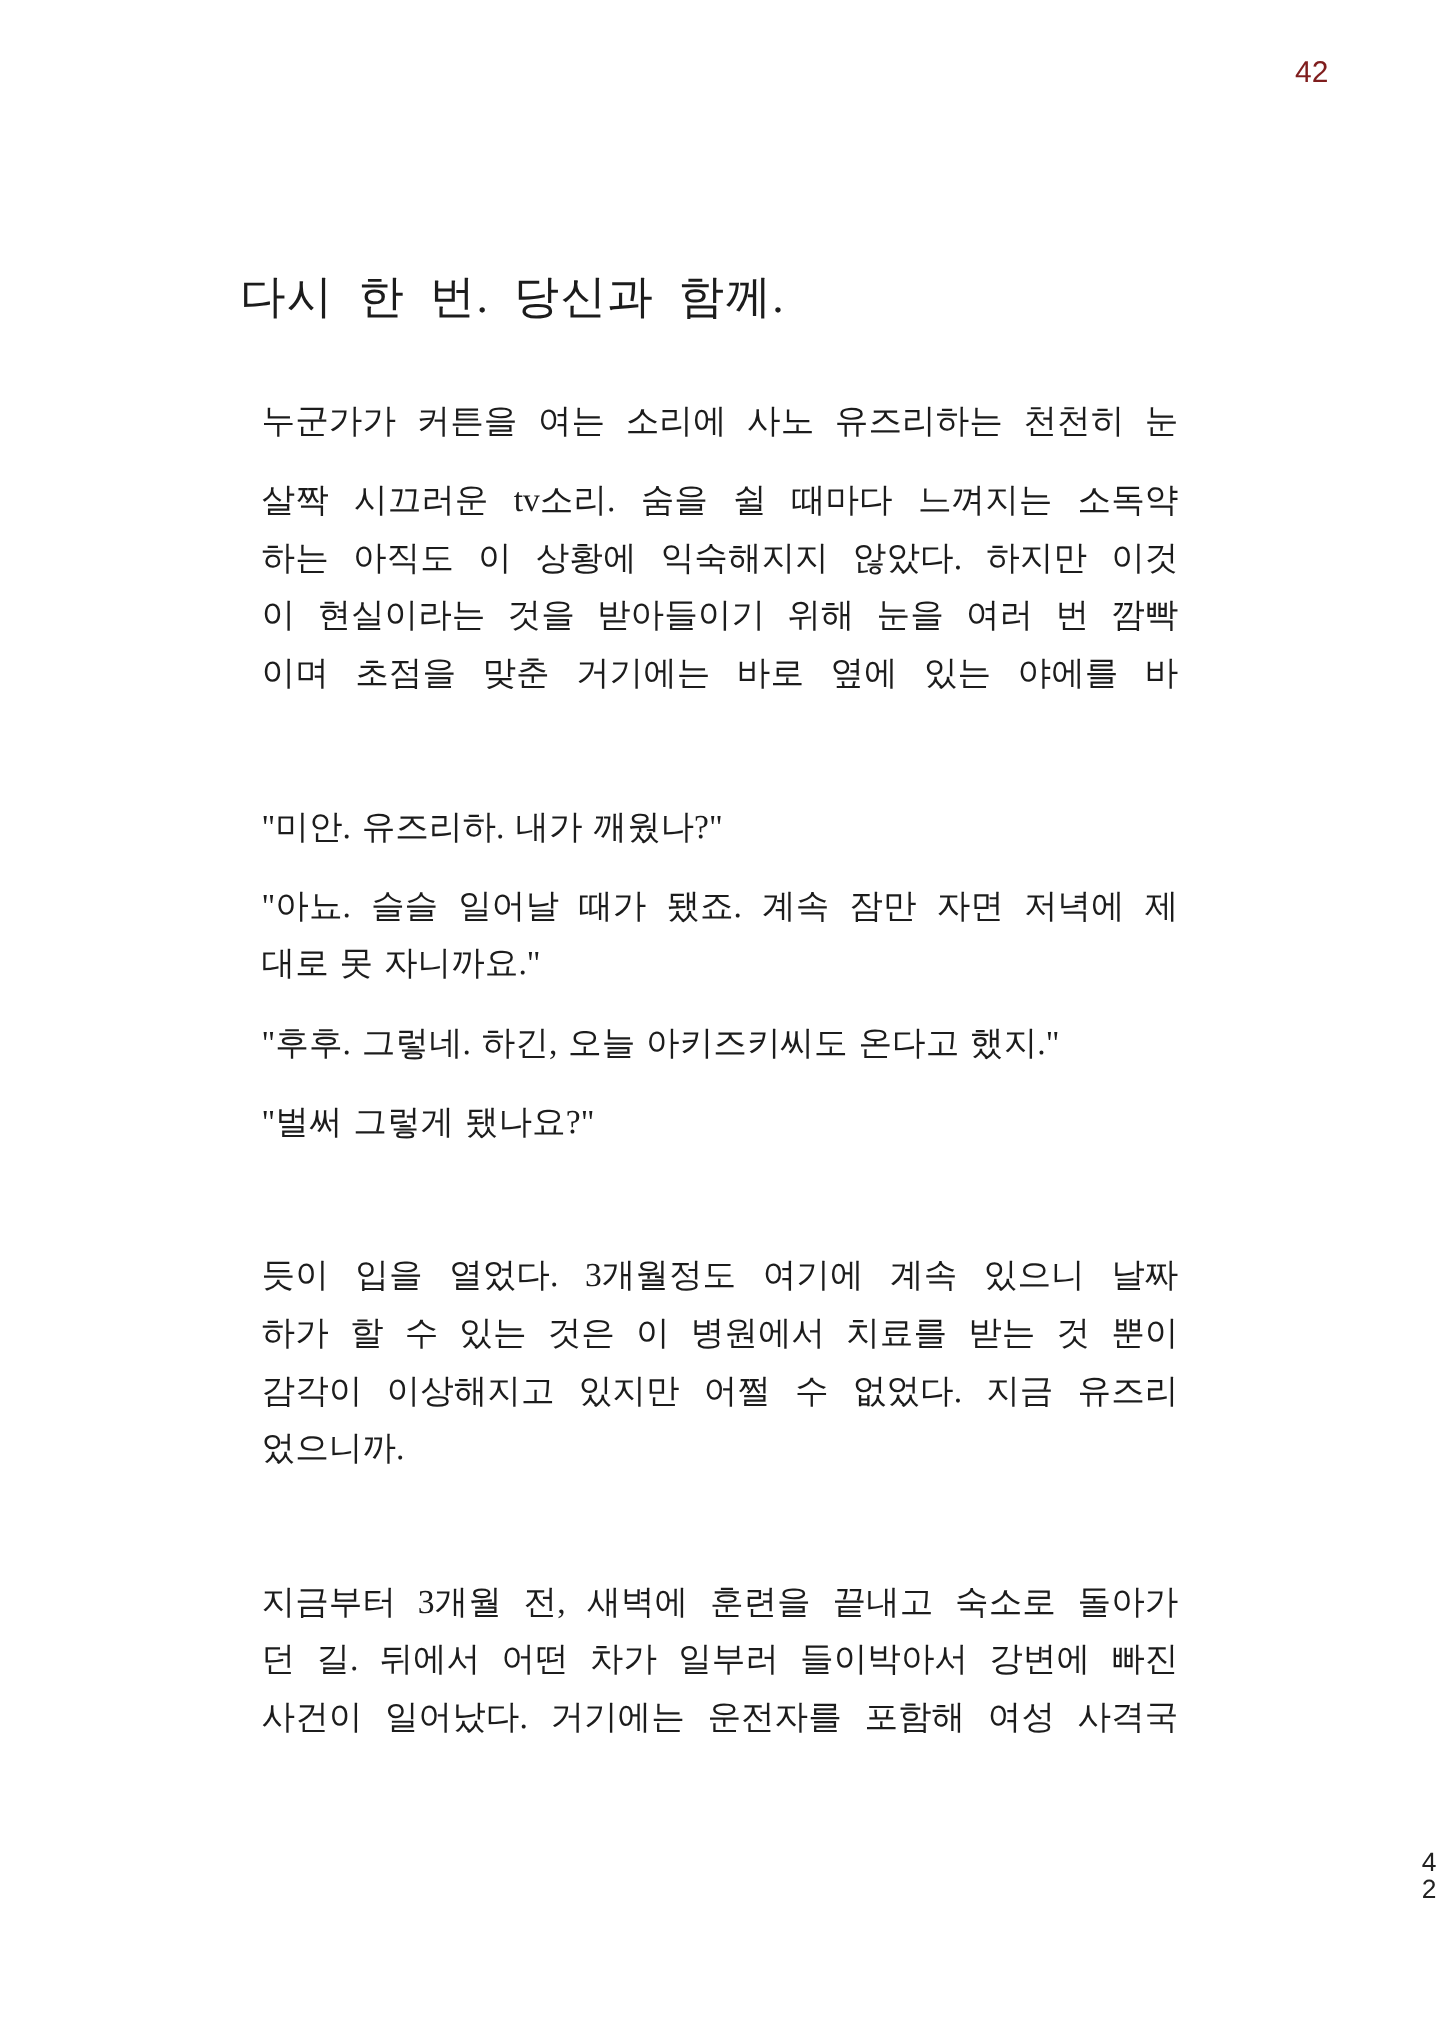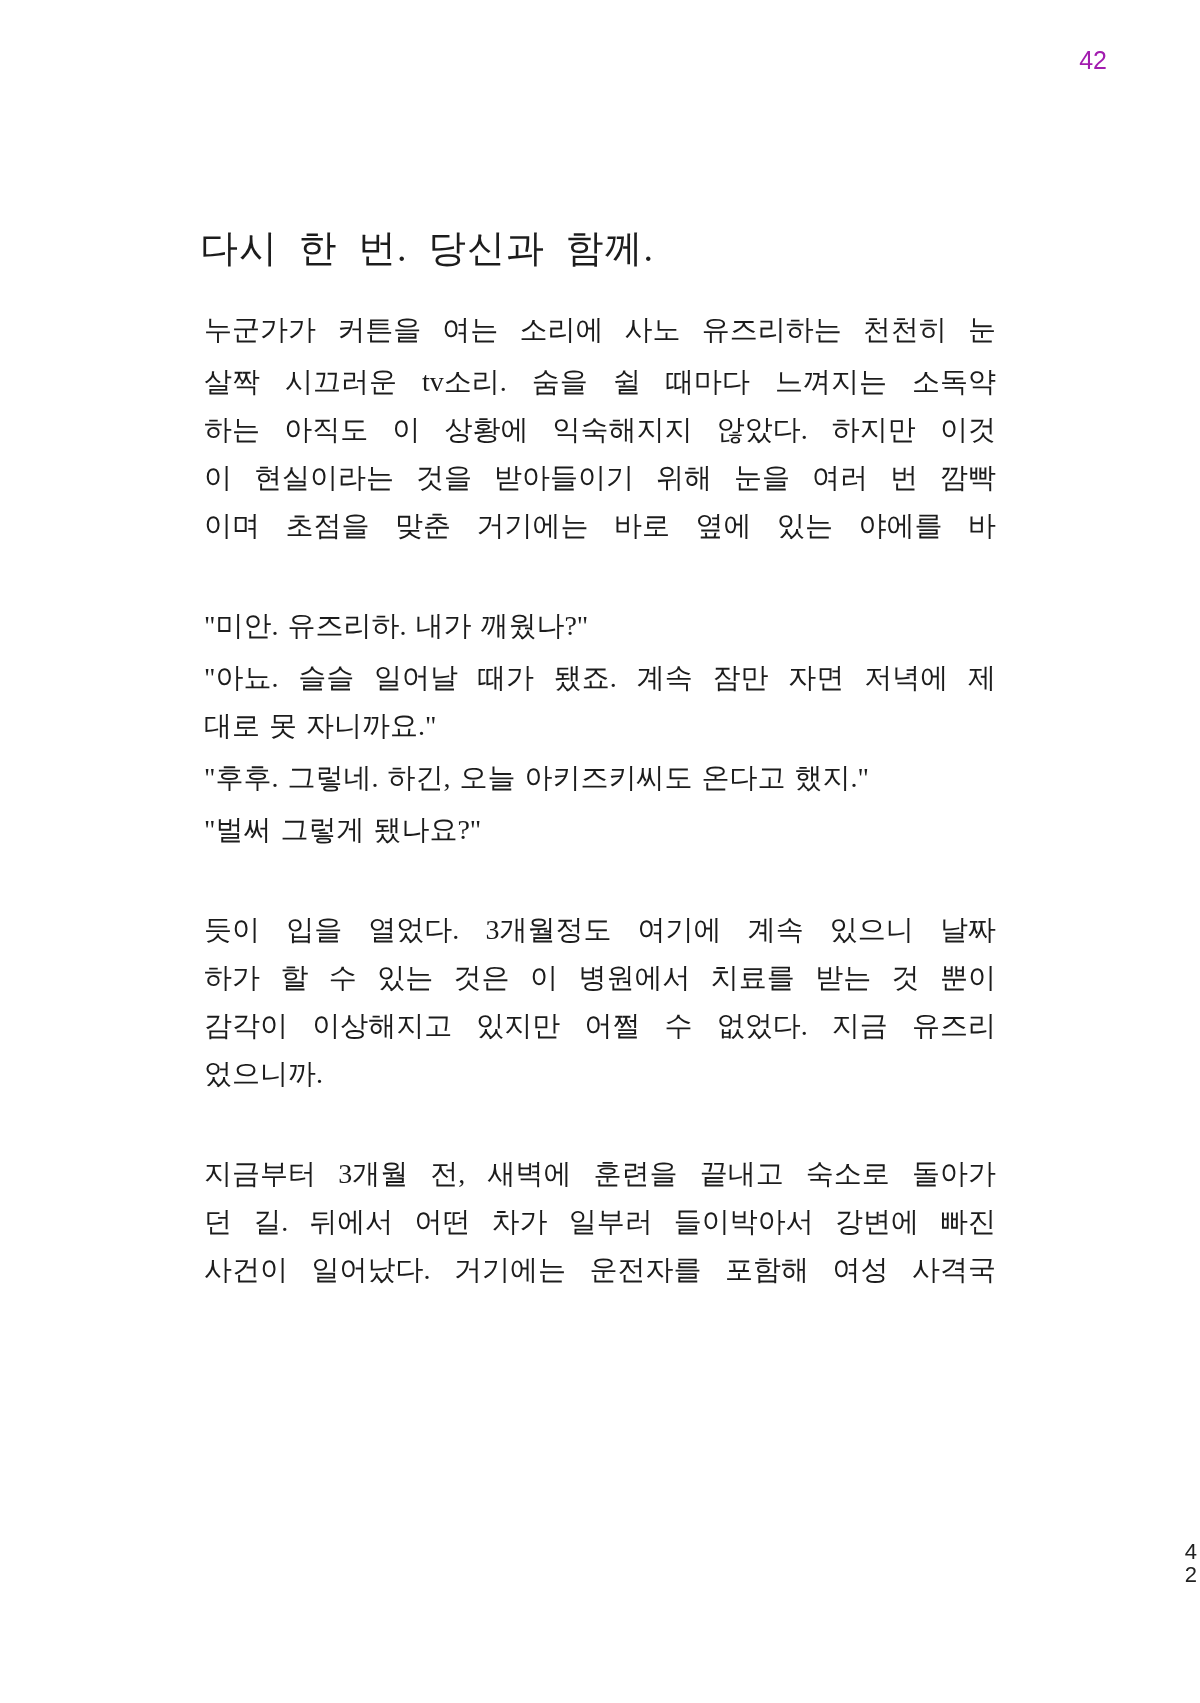--- a/index.html
+++ b/index.html
@@ -15,38 +15,38 @@
     color: #161616;
     overflow: hidden;
   }
   .page-num-top {
     position: absolute;
     top: 48px;
     right: 93px;
     font-family: "Liberation Sans", "DejaVu Sans", sans-serif;
     font-size: 25px;
     line-height: 1;
-    color: #a21caf;
+    color: #7f1d1d;
   }
   .content {
     position: absolute;
     left: 200px;
     top: 226px;
     width: 800px;
   }
   .title {
     font-size: 38px;
     font-weight: normal;
-    margin: 0 0 34px 0;
+    margin: 0 0 56px 0;
     word-spacing: 10px;
     letter-spacing: 1px;
     line-height: 1.2;
     color: #1c1c1c;
   }
-  .block { margin: 4px; }
+  .block { margin: 18px; }
   .line {
     font-size: 28px;
     line-height: 48px;
     word-spacing: 2px;
     white-space: normal;
     color: #1c1c1c;
   }
   .line.just {
     text-align: justify;
     text-align-last: justify;

